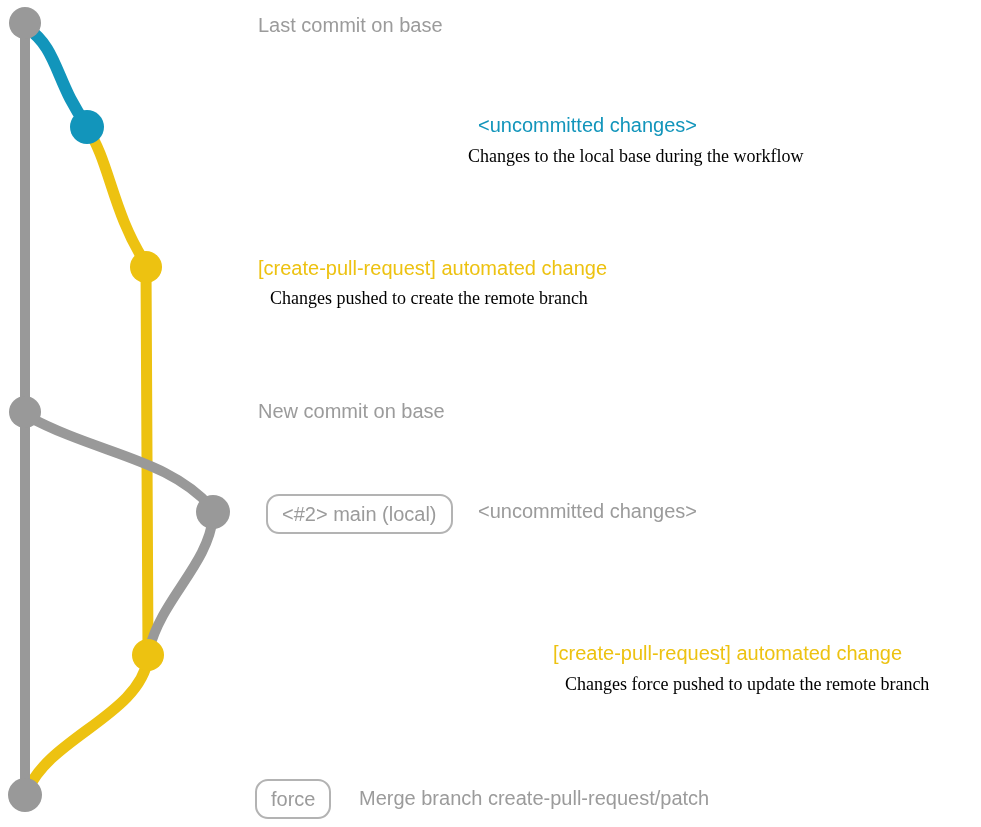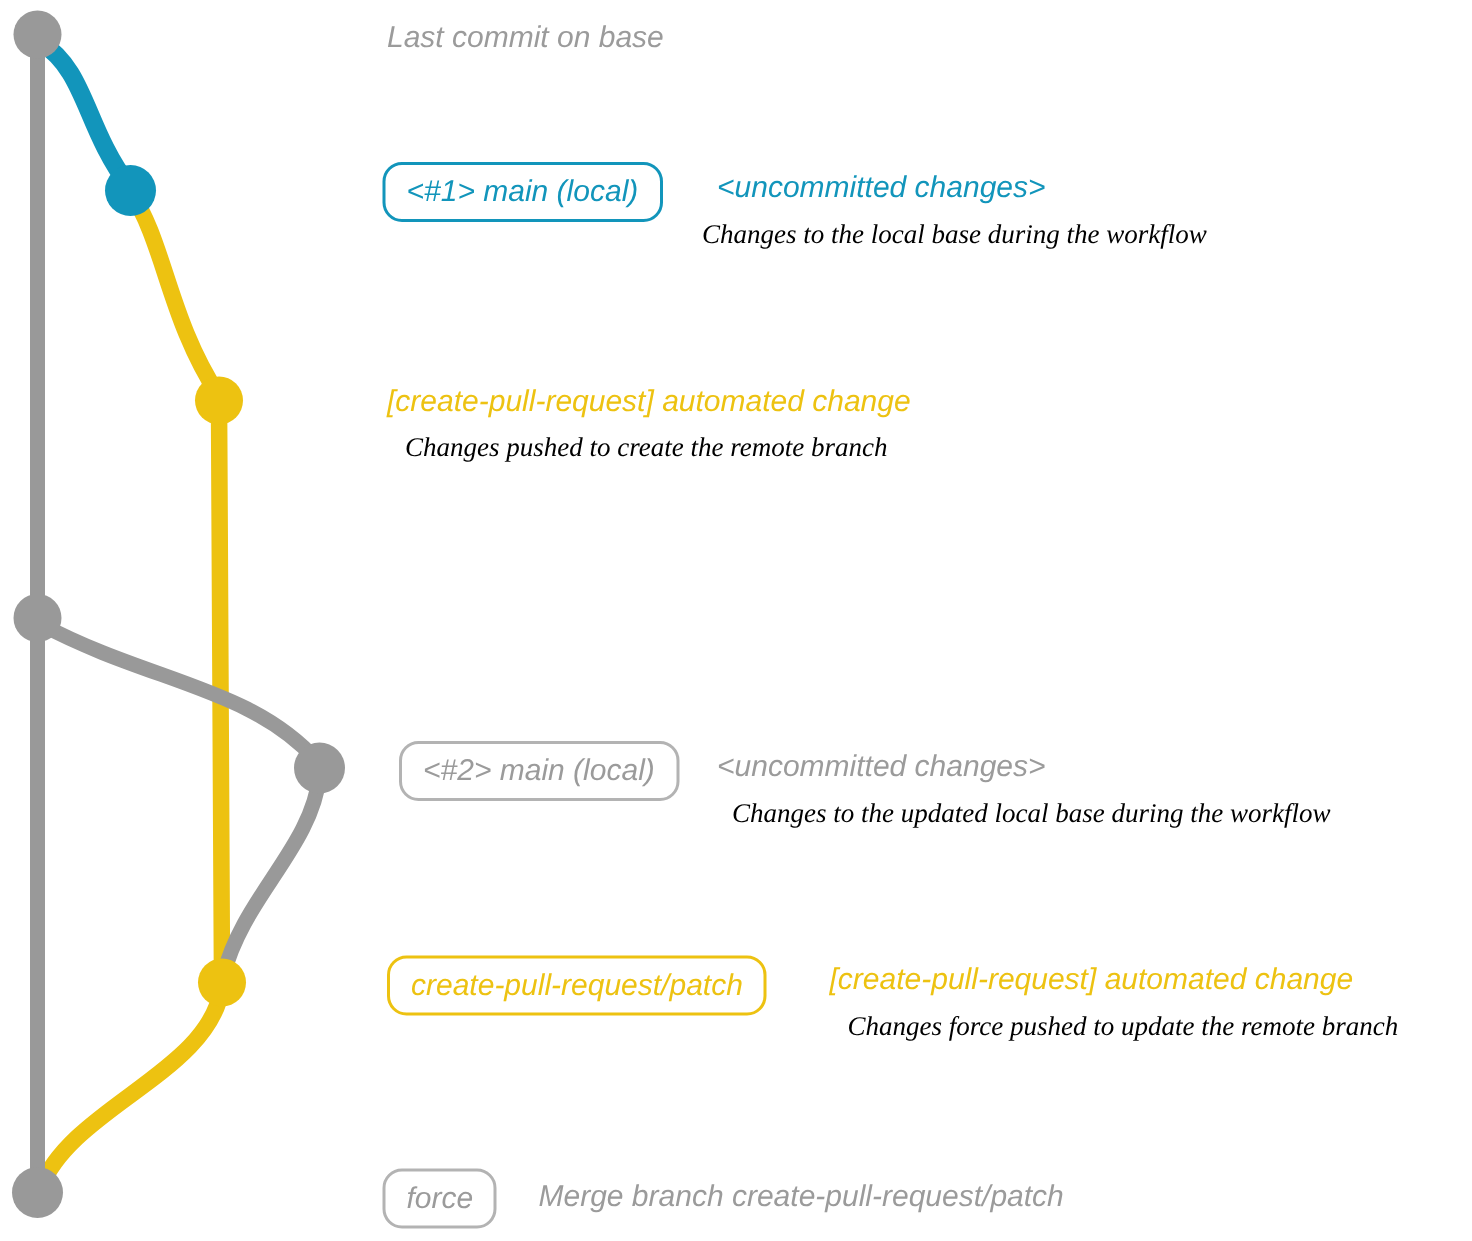--- a/index.html
+++ b/index.html
@@ -9,21 +9,20 @@
     width: 981px;
     height: 827px;
     font-family: "Liberation Sans", "DejaVu Sans", sans-serif;
     overflow: hidden;
   }
   .stage {
     position: relative;
     width: 981px;
     height: 827px;
     background: #ffffff;
-    font-style: italic;
   }
   svg.graph {
     position: absolute;
     left: 0;
     top: 0;
   }
   .stroke-gray   { stroke: var(--gray); fill: none; }
   .stroke-blue   { stroke: var(--blue); fill: none; }
   .stroke-yellow { stroke: var(--yellow); fill: none; }
   .fill-gray   { fill: var(--gray); }
@@ -79,39 +78,33 @@
     <circle cx="25" cy="412" r="16" class="fill-gray"></circle>
     <circle cx="25" cy="795" r="17" class="fill-gray"></circle>
     <circle cx="213" cy="512" r="17" class="fill-gray"></circle>
     <circle cx="87" cy="127" r="17" class="fill-blue"></circle>
     <circle cx="146" cy="267" r="16" class="fill-yellow"></circle>
     <circle cx="148" cy="655" r="16" class="fill-yellow"></circle>
   </svg>
 
   <div class="abs heading" style="left:258px; top:14px;">Last commit on base</div>
 
-  <div class="abs" style="left:255px; top:108px;">
-    <span class="badge badge-blue">&lt;#1&gt; main (local)</span>
-  </div>
   <div class="abs status-blue" style="left:478px; top:114px;">&lt;uncommitted changes&gt;</div>
   <div class="abs desc" style="left:468px; top:146px;">Changes to the local base during the workflow</div>
 
   <div class="abs label-yellow" style="left:258px; top:257px;">[create-pull-request] automated change</div>
   <div class="abs desc" style="left:270px; top:288px;">Changes pushed to create the remote branch</div>
 
+  <div class="abs heading" style="left:258px; top:400px;">New commit on base</div>
 
   <div class="abs" style="left:255px; top:494px;margin-left:11px;">
     <span class="badge badge-gray">&lt;#2&gt; main (local)</span>
   </div>
   <div class="abs status-gray" style="left:478px; top:500px;">&lt;uncommitted changes&gt;</div>
-  <div class="abs desc" style="left:488px; top:532px;">Changes to the updated local base during the workflow</div>
 
-  <div class="abs" style="left:258px; top:637px;">
-    <span class="badge badge-yellow">create-pull-request/patch</span>
-  </div>
   <div class="abs label-yellow" style="left:553px; top:642px;">[create-pull-request] automated change</div>
   <div class="abs desc" style="left:565px; top:674px;">Changes force pushed to update the remote branch</div>
 
   <div class="abs" style="left:255px; top:779px;">
     <span class="badge badge-gray">force</span>
   </div>
   <div class="abs label-gray" style="left:359px; top:787px;">Merge branch create-pull-request/patch</div>
 
 </div>
 

